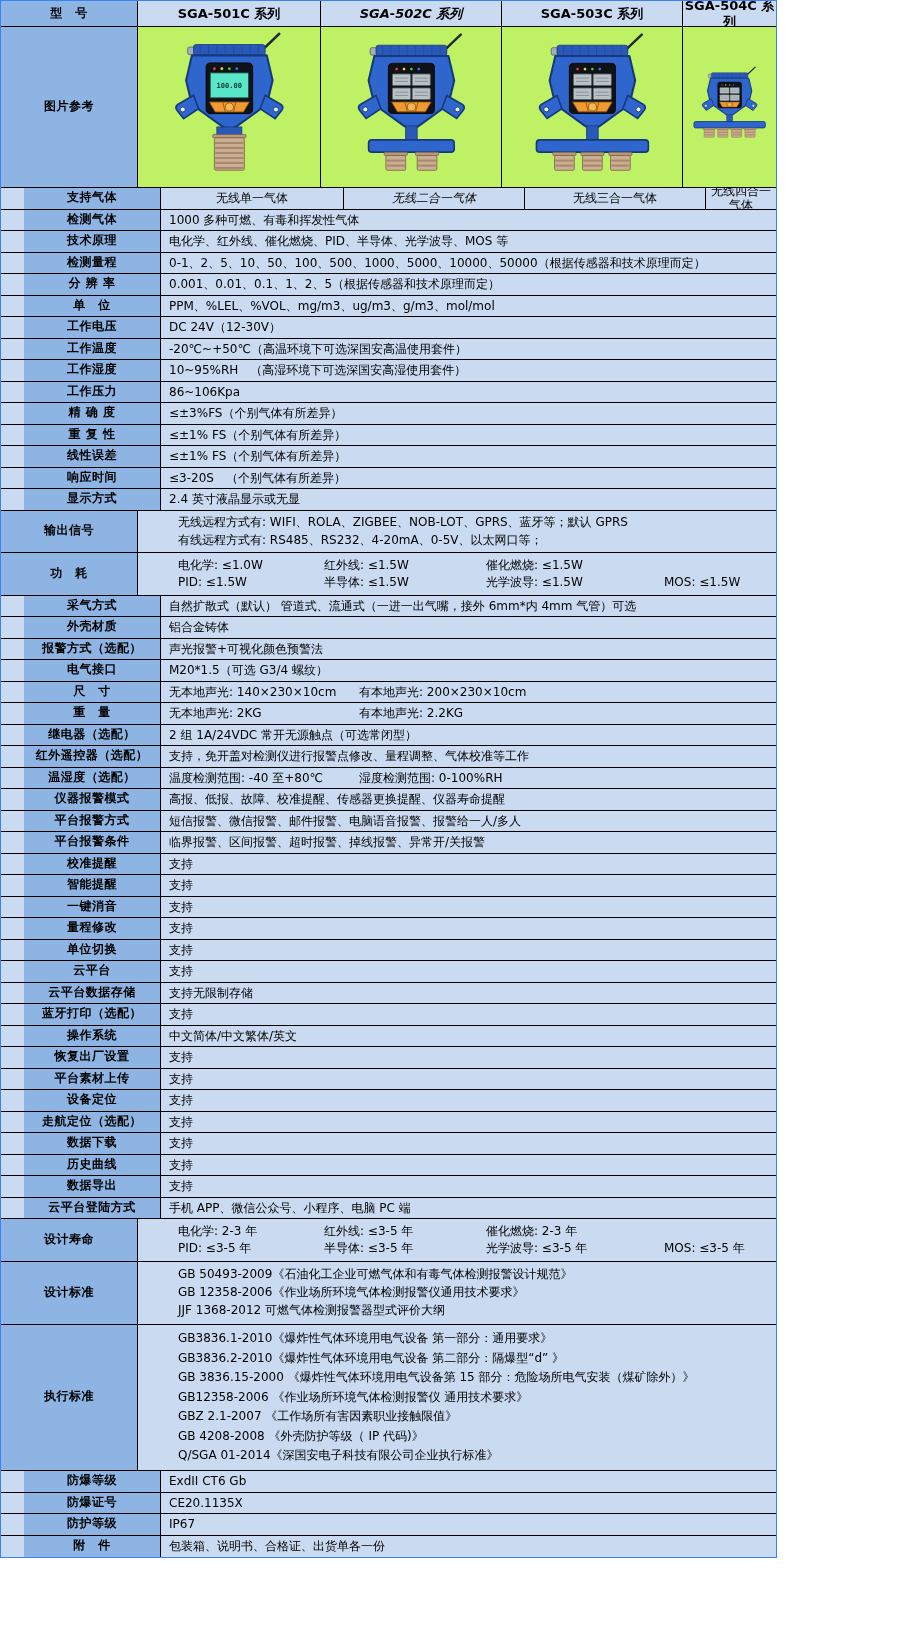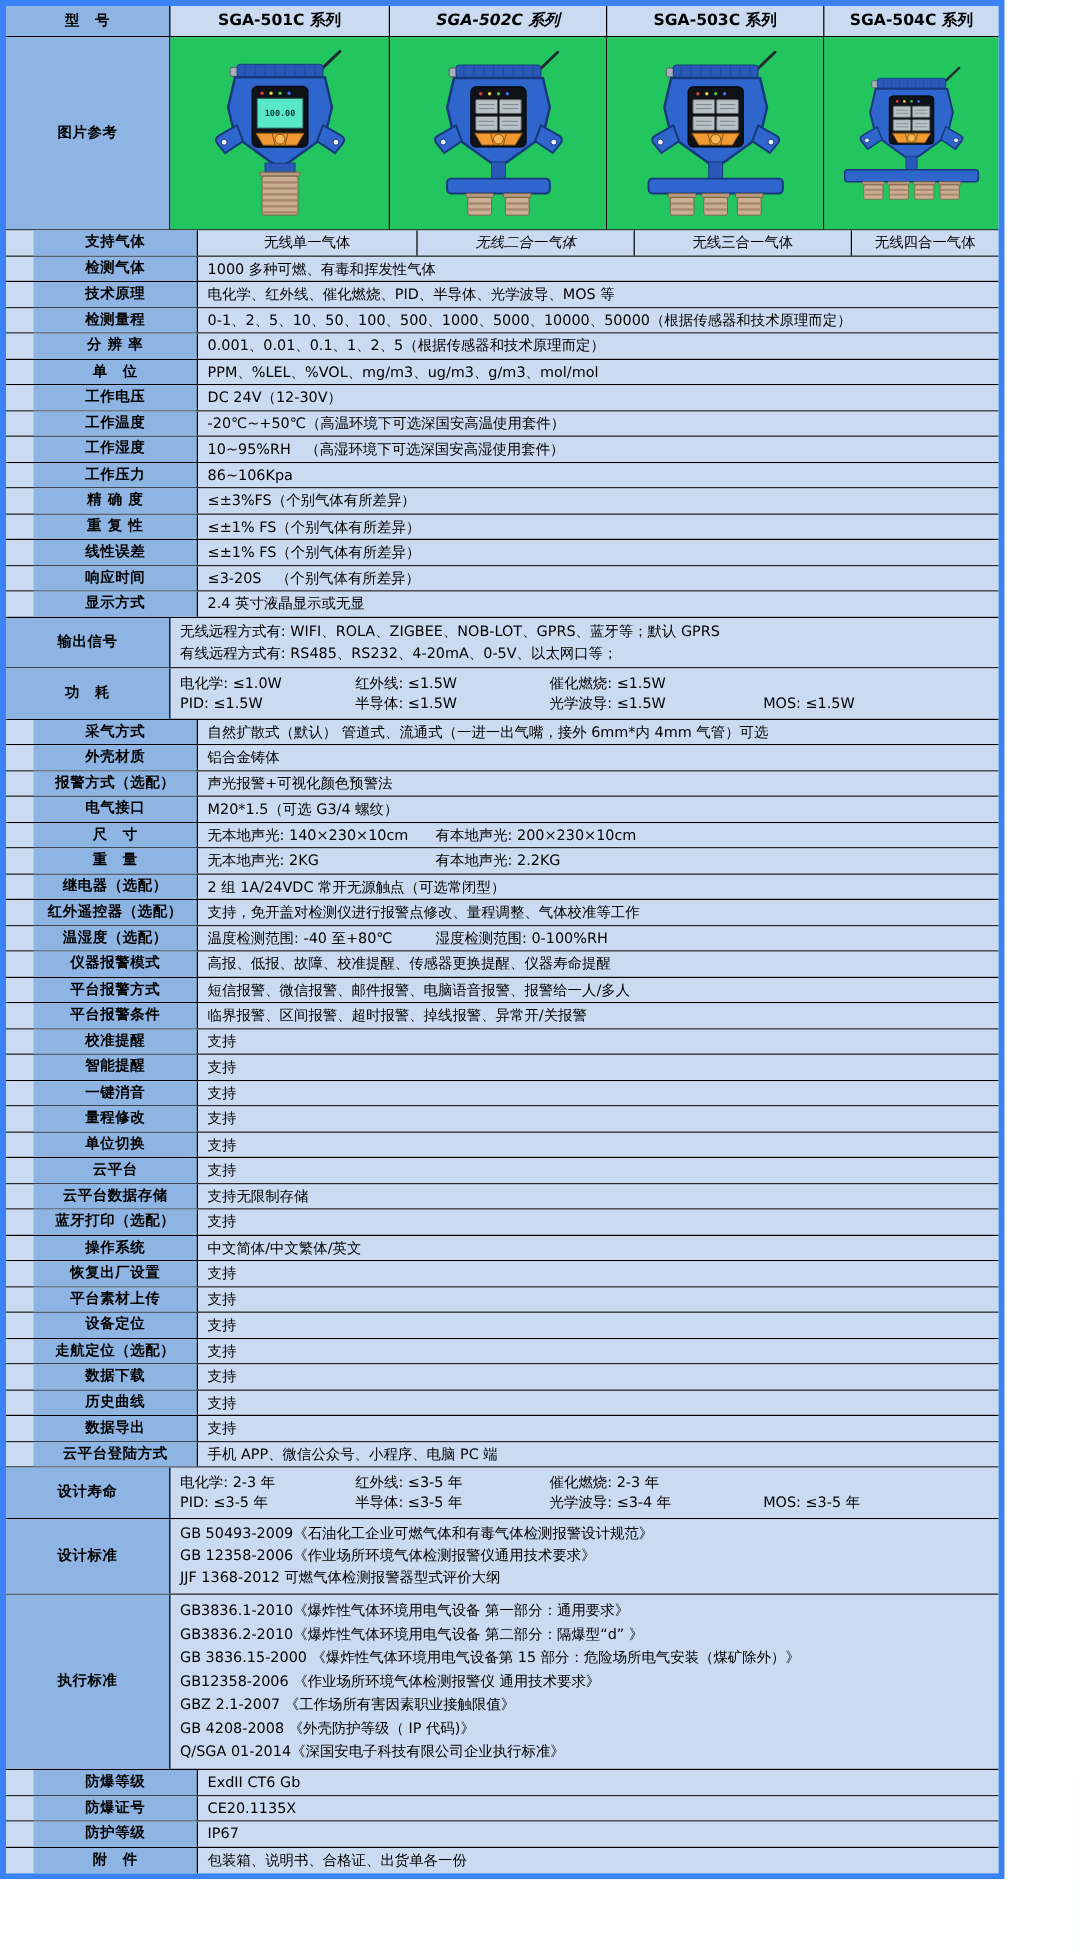--- a/index.html
+++ b/index.html
@@ -1,37 +1,37 @@
 <!DOCTYPE html>
 <html><head>
 <meta charset="utf-8">
 <style>
   html,body{margin:0;padding:0;background:#fff;}
   body{font-family:"DejaVu Sans","Liberation Sans",sans-serif;color:#000;}
-  #wrap{width:837px;border:5px solid #3b82f6;box-sizing:border-box;background:#C9DAF1;}
+  #wrap{width:777px;border:1px solid #3b82f6;box-sizing:border-box;background:#C9DAF1;}
   .row{display:flex;border-bottom:1px solid #000;box-sizing:border-box;background:#C9DAF1;}
   .row:last-child{border-bottom:none;}
   .cell{box-sizing:border-box;border-right:1px solid #000;display:flex;align-items:center;overflow:hidden;}
   .row .cell:last-child{border-right:none;}
   .lab{width:137px;flex:none;justify-content:center;text-align:center;background:#8DB4E2;
        font-weight:bold;font-size:12px;line-height:1.15;padding:0 2px;letter-spacing:.5px;}
   .val{flex:1;padding:0 8px;font-size:12px;line-height:1.2;}
   .vc{justify-content:center;text-align:center;padding:0;}
   .c1{width:183px;flex:none;} .c2{width:181px;flex:none;font-style:italic;} .c3{width:181px;flex:none;} .c4{width:217px;flex:1;}
   .hd{font-weight:bold;font-size:13px;}
   .h-head{height:26px;} .h-img{height:161px;}
   .h1{height:21.5px;padding-left:23px;} .h2{height:42.5px;} .h3{height:63px;} .h7{height:146.5px;}
   .mul{flex-direction:column;align-items:stretch;justify-content:space-evenly;padding:2px 8px;}
-  .mul .ln{font-size:12px;line-height:1.25;white-space:nowrap;}
+  .mul .ln{font-size:12px;line-height:1.25;white-space:nowrap;margin-left:32px;}
   .segline span{display:inline-block;white-space:nowrap;}
   .segline span:nth-child(1){min-width:146px;}
   .segline span:nth-child(2){min-width:162px;}
   .segline span:nth-child(3){min-width:178px;}
   .segrow span{display:inline-block;min-width:190px;white-space:nowrap;}
-  .imgcell{background:#22c55e;justify-content:center;align-items:center;}
+  .imgcell{background:#bef264;justify-content:center;align-items:flex-start;}
   .imgcell svg{display:block;height:150px;max-width:96%;}
 </style>
 </head>
 <body>
 
 <div id="wrap">
   <div id="spec-table">
       <div class="row h-head">
         <div class="cell lab">型　号</div>
         <div class="cell val vc hd c1">SGA-501C 系列</div>
@@ -450,21 +450,21 @@
         <div class="cell val">支持</div>
       </div>
       <div class="row h1">
         <div class="cell lab">云平台登陆方式</div>
         <div class="cell val">手机 APP、微信公众号、小程序、电脑 PC 端</div>
       </div>
       <div class="row h2">
         <div class="cell lab">设计寿命</div>
         <div class="cell val mul">
           <div class="ln segline"><span>电化学: 2-3 年</span><span>红外线: ≤3-5 年</span><span>催化燃烧: 2-3 年</span></div>
-          <div class="ln segline"><span>PID: ≤3-5 年</span><span>半导体: ≤3-5 年</span><span>光学波导: ≤3-4 年</span><span>MOS: ≤3-5 年</span></div>
+          <div class="ln segline"><span>PID: ≤3-5 年</span><span>半导体: ≤3-5 年</span><span>光学波导: ≤3-5 年</span><span>MOS: ≤3-5 年</span></div>
         </div>
       </div>
       <div class="row h3">
         <div class="cell lab">设计标准</div>
         <div class="cell val mul">
           <div class="ln">GB 50493-2009《石油化工企业可燃气体和有毒气体检测报警设计规范》</div>
           <div class="ln">GB 12358-2006《作业场所环境气体检测报警仪通用技术要求》</div>
           <div class="ln">JJF 1368-2012 可燃气体检测报警器型式评价大纲</div>
         </div>
       </div>

